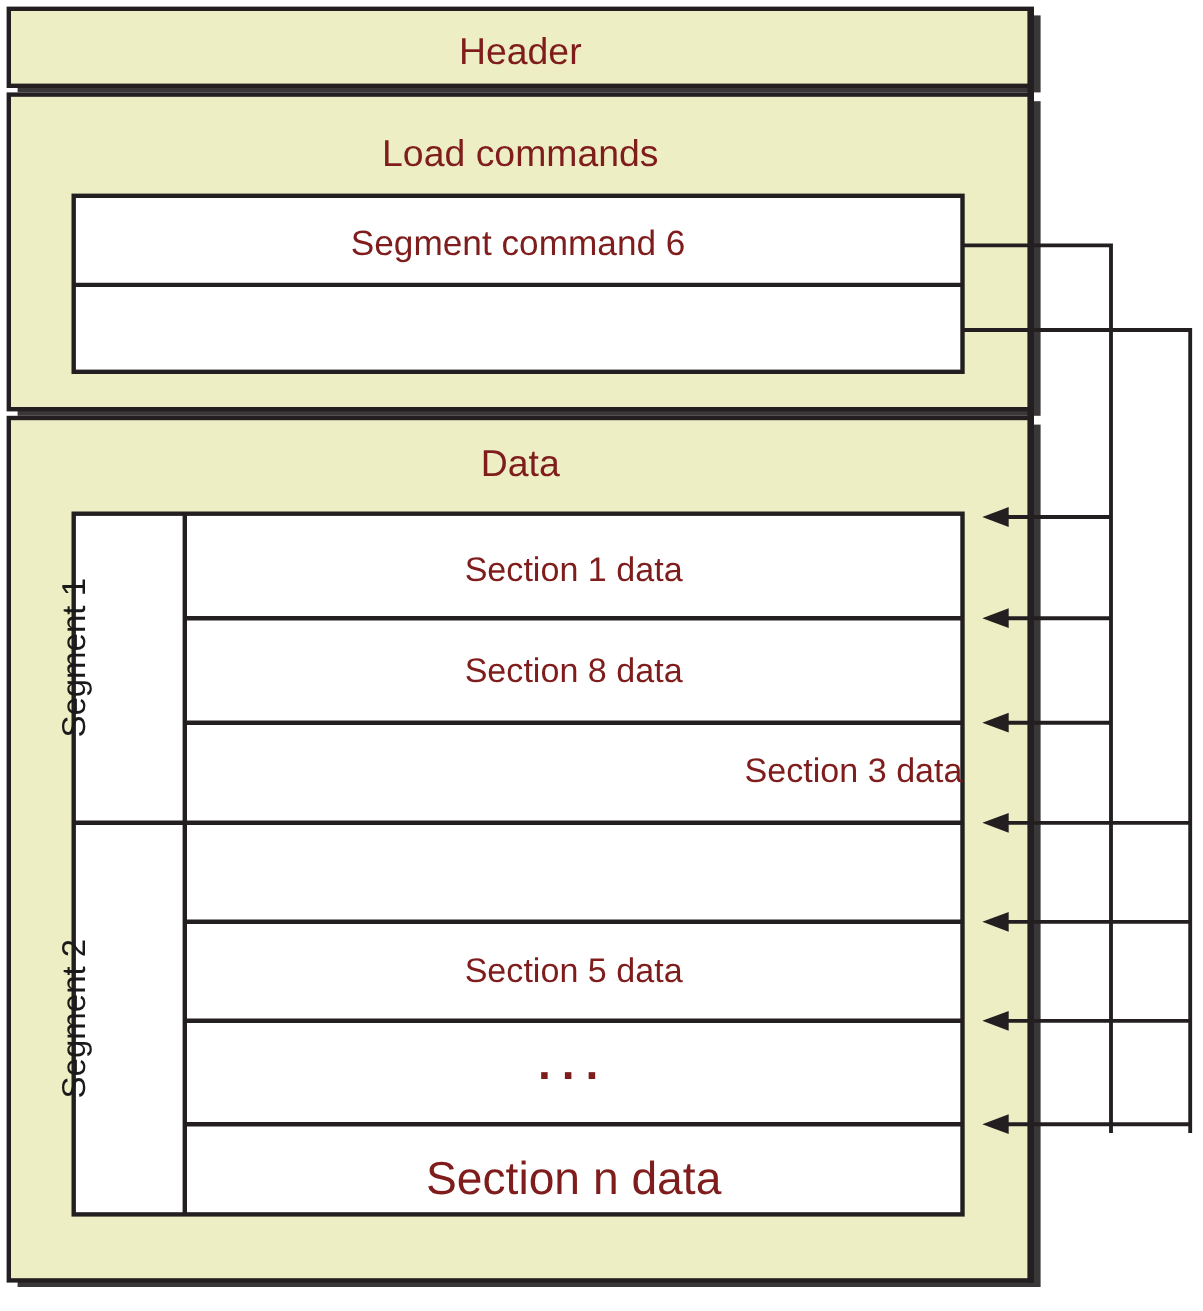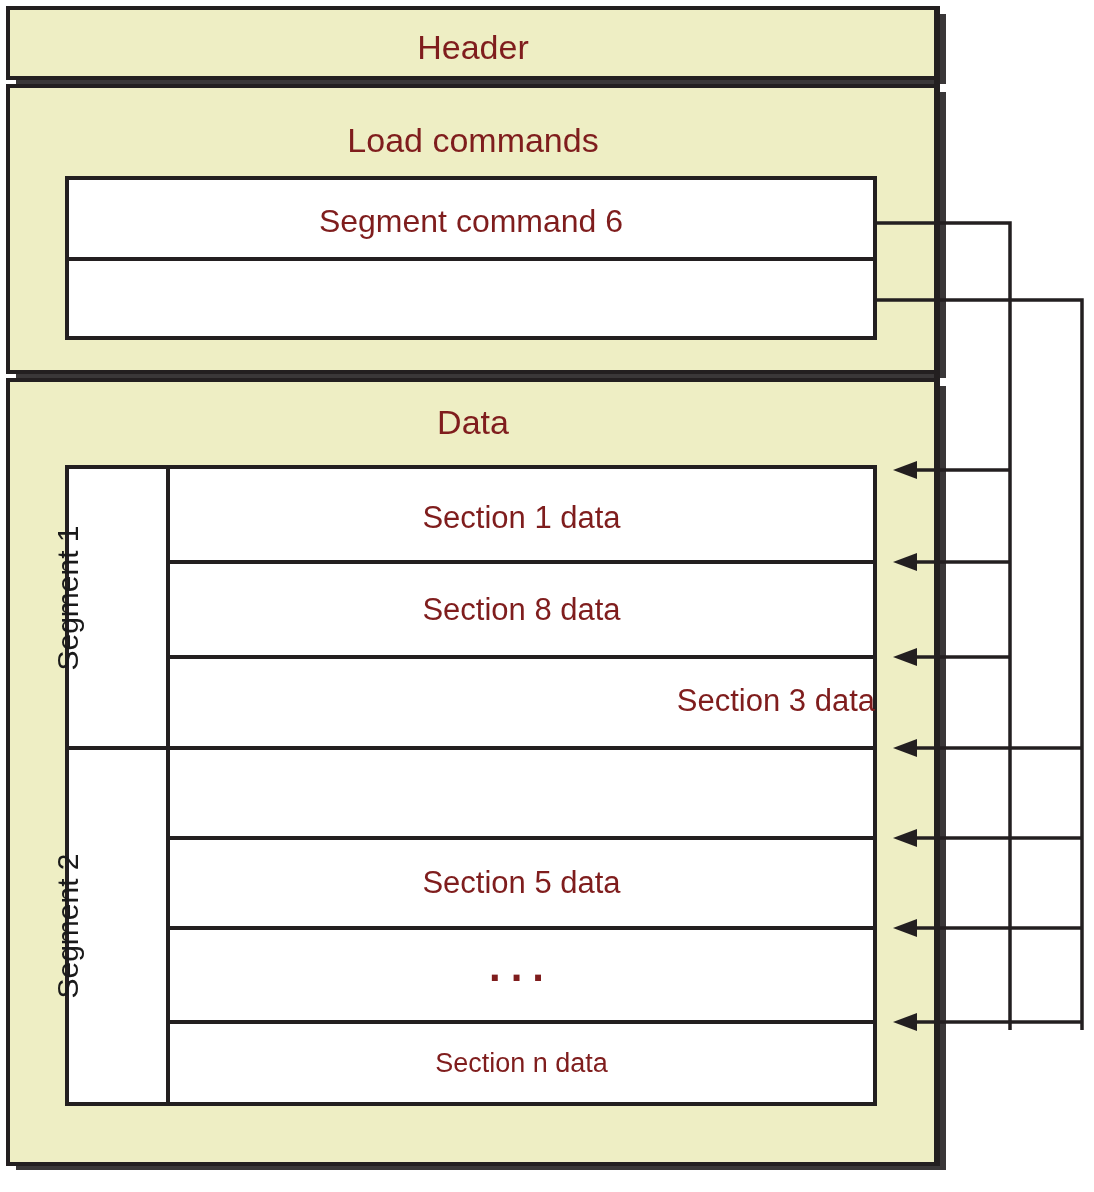--- a/index.html
+++ b/index.html
@@ -138,15 +138,15 @@
 
   <div class="lbl lbl-center" style="left:168px;top:594px;width:707px;font-size:31px;">Section 8 data</div>
 
   <div class="lbl lbl-center" style="left:168px;top:685px;width:707px;font-size:31px;text-align:right;">Section 3 data</div>
 
 
   <div class="lbl lbl-center" style="left:168px;top:867px;width:707px;font-size:31px;">Section 5 data</div>
 
   <div class="lbl lbl-center" style="left:168px;top:946px;width:707px;font-size:42px;letter-spacing:10px;font-weight:bold;">...</div>
 
-  <div class="lbl lbl-center" style="left:168px;top:1050px;width:707px;font-size:27px;">Section n data</div>
+  <div class="lbl lbl-center" style="left:168px;top:1050px;width:707px;font-size:42px;">Section n data</div>
 
 </div>
 
 </body></html>

